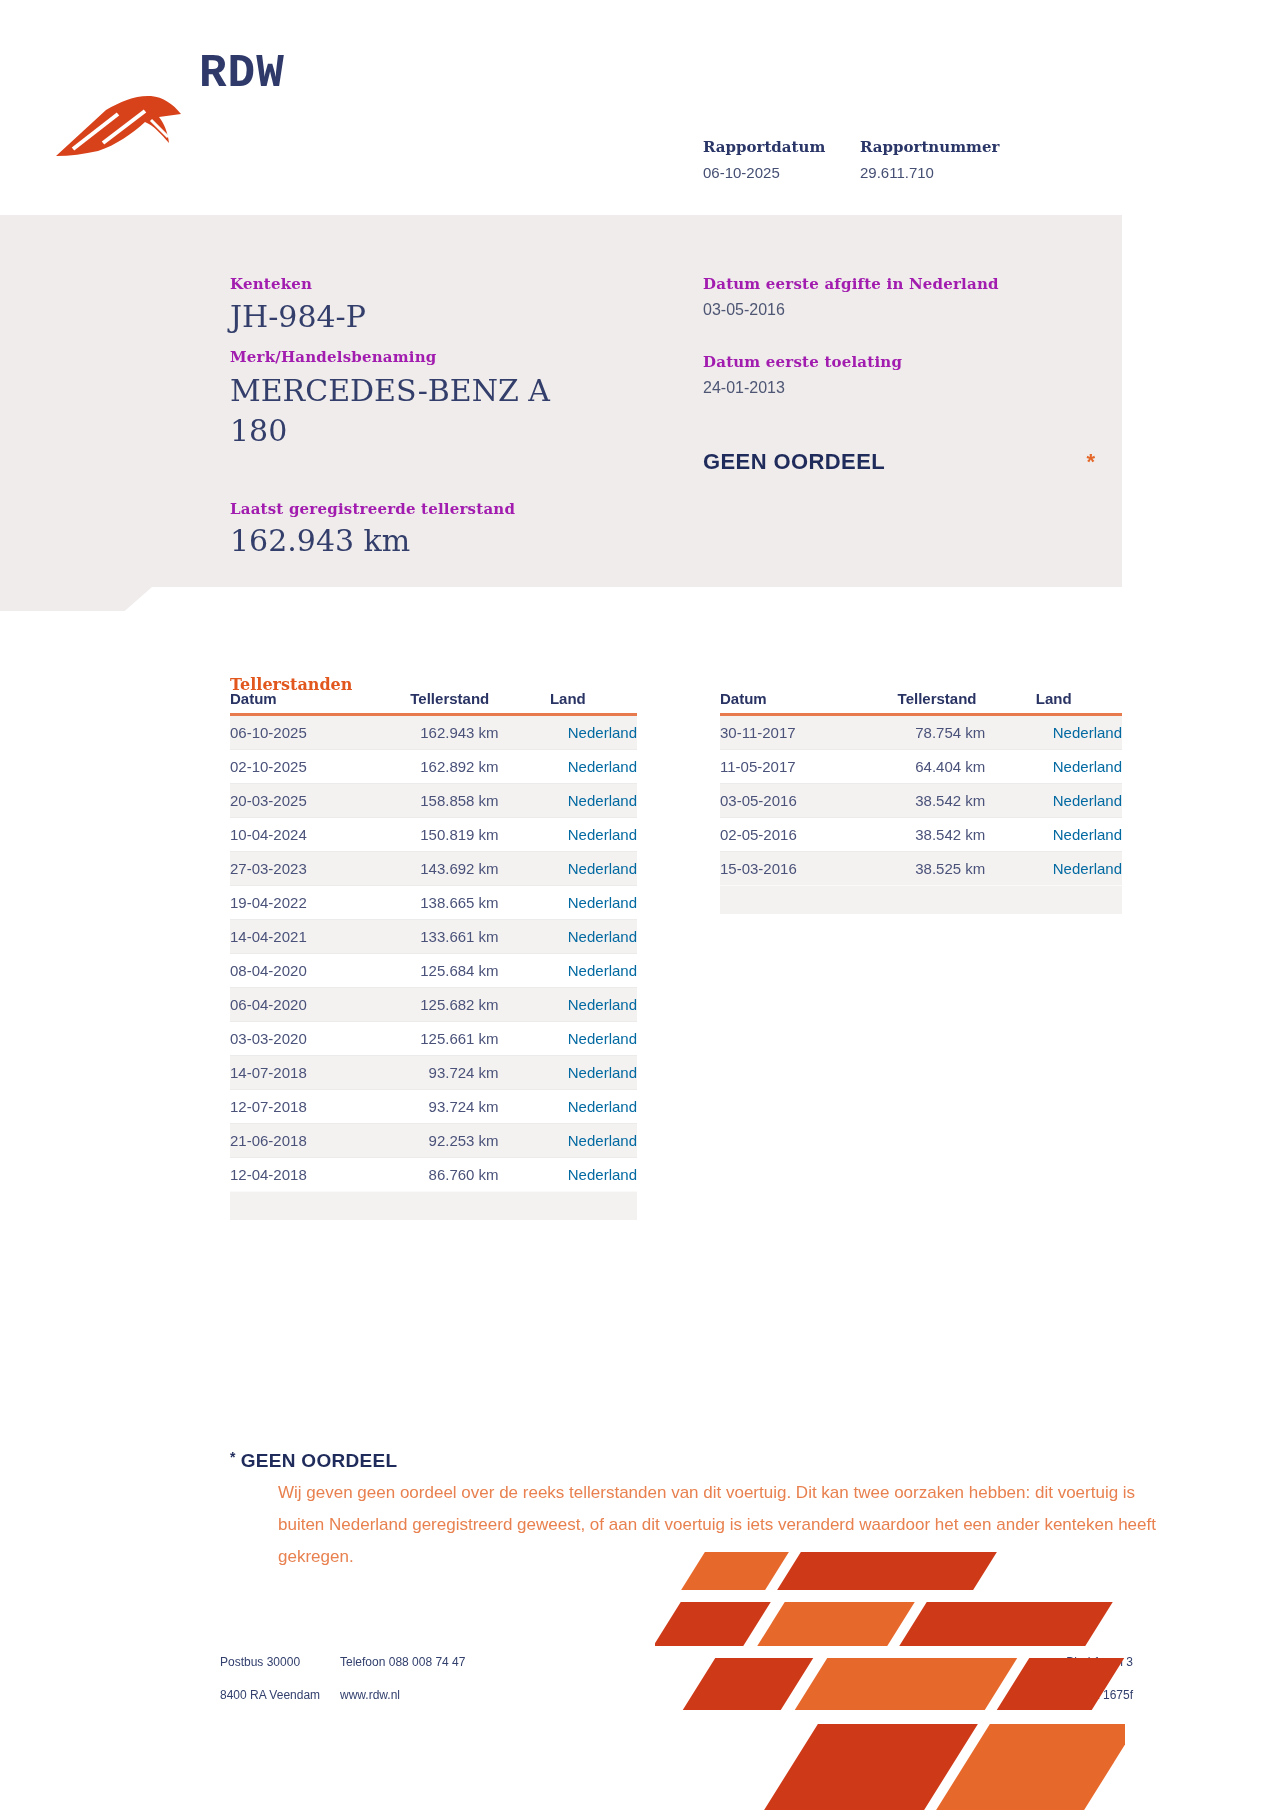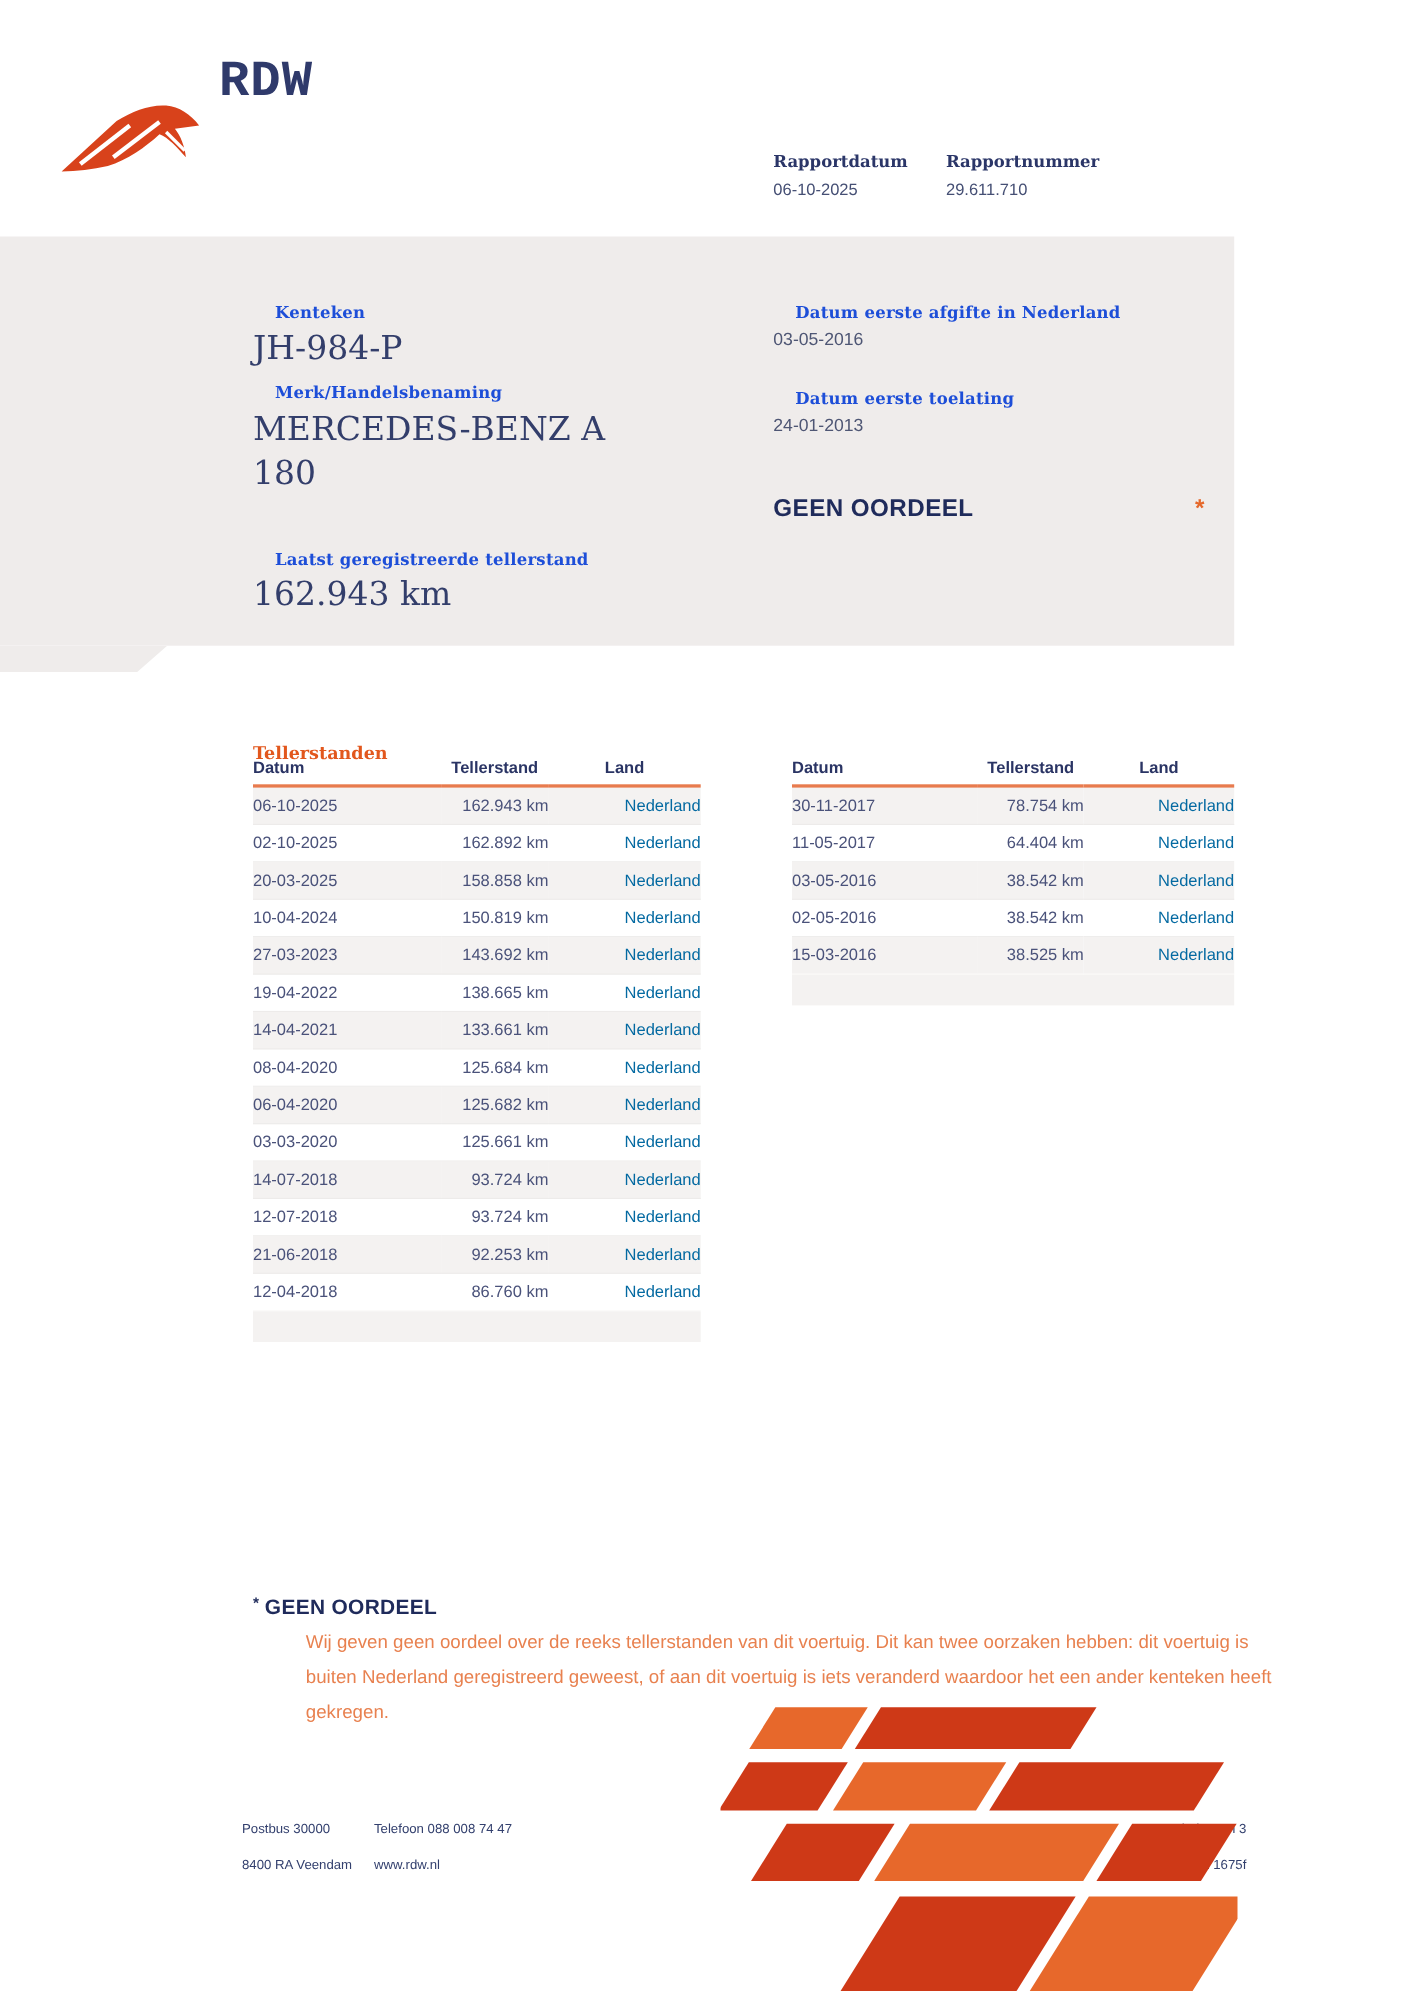--- a/index.html
+++ b/index.html
@@ -31,21 +31,21 @@
 
   
   .summary-box { position:absolute; left:0; top:215px; width:1122px; height:372px; background:#EFECEB; }
   .summary-tab {
     position:absolute; left:0; top:587px; width:152px; height:24px; background:#EFECEB;
     clip-path:polygon(0 0, 100% 0, 82% 100%, 0 100%);
   }
   .sb-item { position:absolute; white-space:nowrap; }
   .label-orange {
     font-family:"DejaVu Serif", serif; font-weight:bold; font-size:15px;
-    color:#1d4ed8; letter-spacing:0.2px;margin-left:20px;
+    color:#a21caf; letter-spacing:0.2px;
   }
   .serif-value {
     font-family:"DejaVu Serif", serif; font-size:30px; color:#333E6B; line-height:40px;
   }
   .plain-value { font-size:16px; color:#4E5674; }
   .oordeel-row {
     position:absolute; left:703px; top:234px; width:392px;
     display:flex; justify-content:space-between; align-items:flex-start;
   }
   .oordeel-text {

